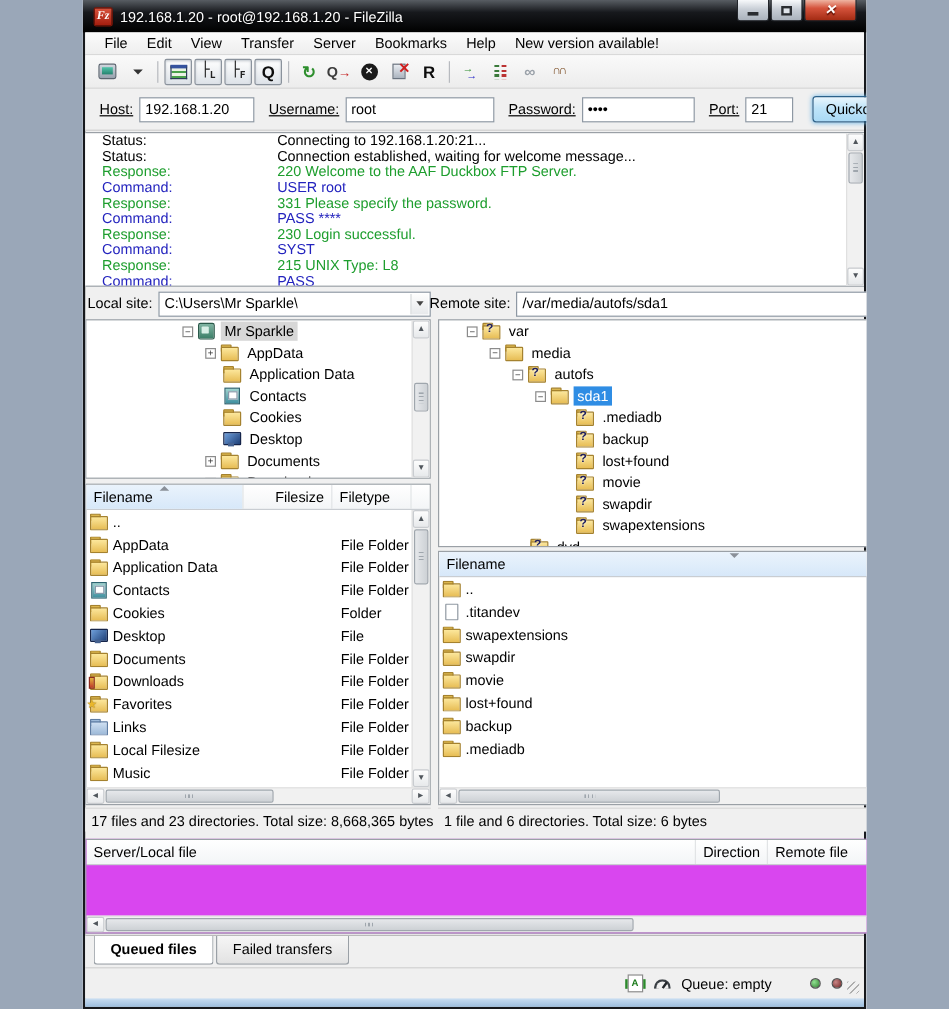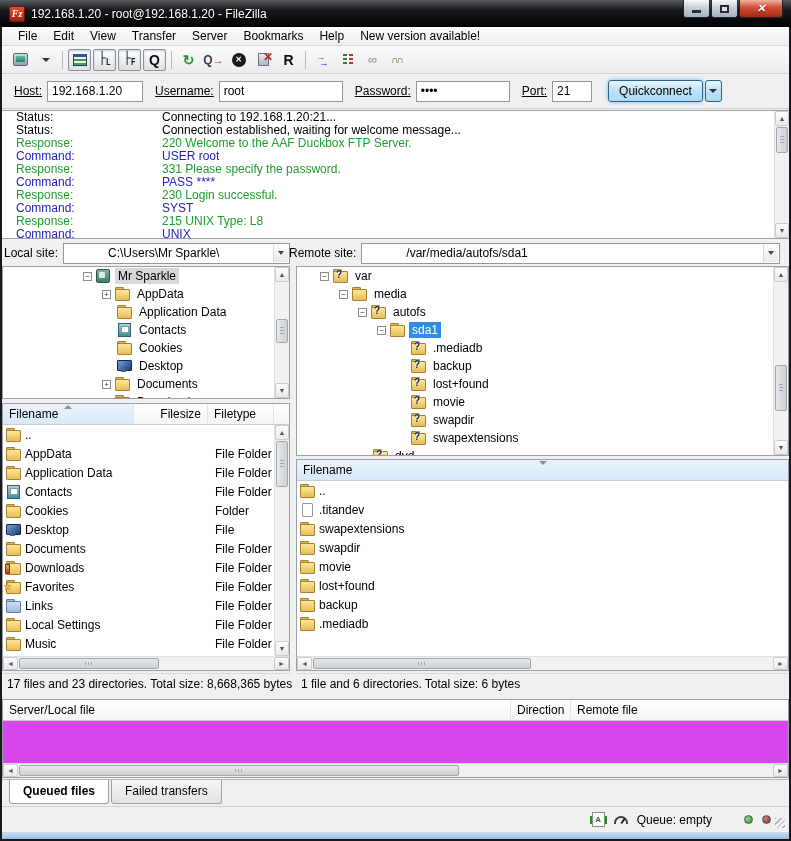--- a/index.html
+++ b/index.html
@@ -1,17 +1,17 @@
 <!DOCTYPE html>
 <html><head>
 <meta charset="utf-8">
 <style>
   html,body{margin:0;padding:0;background:#9aa7b8;}
   *{box-sizing:border-box;}
-  .window{position:relative;width:791px;height:841px;margin:0 auto;background:#f0f0f0;
+  .window{position:relative;width:653px;height:841px;margin:0 auto;background:#f0f0f0;
     font-family:"Liberation Sans",sans-serif;font-size:12px;color:#000;overflow:hidden;
     box-shadow:inset 0 0 0 2px #17191d;}
   
   .titlebar{position:absolute;left:0;top:0;width:100%;height:27px;
     background:linear-gradient(180deg,#585d63 0%,#17191d 38%,#000 100%);
     display:flex;align-items:center;padding-left:9px;color:#fff;}
   .fz-logo{width:16px;height:16px;background:linear-gradient(#d8523c,#a41e0f);border:1px solid #7c1507;
     border-radius:2px;color:#fff;font:italic bold 10px/14px "Liberation Serif",serif;text-align:center;margin-right:6px;}
   .title-text{font-size:12px;text-shadow:0 1px 2px #000;}
   .winctrl{position:absolute;top:0;right:8px;display:flex;gap:1px;}
@@ -88,21 +88,21 @@
   .hsb{position:absolute;left:0;right:0;bottom:0;height:14px;background:#f1f1f1;border-top:1px solid #e0e0e0;}
   .hthumb{position:absolute;top:1px;bottom:1px;background:linear-gradient(#e6e8eb,#cdd1d5);
     border:1px solid #9fa6ad;border-radius:2px;}
   .hthumb::after{content:"";position:absolute;left:50%;top:3px;bottom:3px;width:9px;margin-left:-4px;
     background:repeating-linear-gradient(90deg,#9fa6ad 0 1px,transparent 1px 3px);}
   .vthumb::after{content:"";position:absolute;top:50%;left:3px;right:3px;height:9px;margin-top:-4px;
     background:repeating-linear-gradient(180deg,#9fa6ad 0 1px,transparent 1px 3px);}
   
   .sitebar{position:absolute;top:242px;height:22px;display:flex;align-items:center;}
   .sitebar .combo{flex:1;height:21px;border:1px solid #8e98a3;background:#fff;display:flex;align-items:center;position:relative;}
-  .sitebar .combo .cval{padding-left:4px;white-space:nowrap;overflow:hidden;margin-left:40px;}
+  .sitebar .combo .cval{padding-left:4px;white-space:nowrap;overflow:hidden;}
   .combo-arrow{position:absolute;right:1px;top:1px;bottom:1px;width:15px;background:linear-gradient(#fdfdfd,#e7e9eb);
     display:flex;align-items:center;justify-content:center;border-left:1px solid #d4d7da;}
   .combo-arrow::after{content:"";width:0;height:0;border-left:3px solid transparent;border-right:3px solid transparent;border-top:4px solid #444;}
   .sitelabel{margin-right:5px;white-space:nowrap;}
   
   .panel{position:absolute;background:#fff;border:1px solid #9aa0a6;overflow:hidden;}
   .trow{height:18px;display:flex;align-items:center;white-space:nowrap;}
   .exp{width:9px;height:9px;flex:none;border:1px solid #8b8b8b;background:#fff;
     font:8px/7px "Liberation Sans",sans-serif;text-align:center;color:#333;margin-right:4px;}
   .expsp{width:15px;flex:none;}
@@ -301,21 +301,21 @@
         <div class="logrow command">
           <span class="loglabel">Command:</span>
           <span>SYST</span>
         </div>
         <div class="logrow response">
           <span class="loglabel">Response:</span>
           <span>215 UNIX Type: L8</span>
         </div>
         <div class="logrow command">
           <span class="loglabel">Command:</span>
-          <span>UNIX</span>
+          <span>PASS</span>
         </div>
       </div>
     <div class="vsb">
       <span class="sbtn up">▲</span>
       <span class="vthumb" style="top:16px;height:26px"></span>
       <span class="sbtn down">▼</span>
     </div>
   </div>
 
   <div class="sitebar" style="left:4px;width:286px">
@@ -556,21 +556,21 @@
           <span class="c-name" style="width: 131px;">
             <span class="ic ic-links"></span>
             <span>Links</span>
           </span>
           <span class="c-size" style="width: 74px;"></span>
           <span class="c-type">File Folder</span>
         </div>
         <div class="lrow">
           <span class="c-name" style="width: 131px;">
             <span class="ic ic-folder"></span>
-            <span>Local Settings</span>
+            <span>Local Filesize</span>
           </span>
           <span class="c-size" style="width: 74px;"></span>
           <span class="c-type">File Folder</span>
         </div>
         <div class="lrow">
           <span class="c-name" style="width: 131px;">
             <span class="ic ic-folder"></span>
             <span>Music</span>
           </span>
           <span class="c-size" style="width: 74px;"></span>

